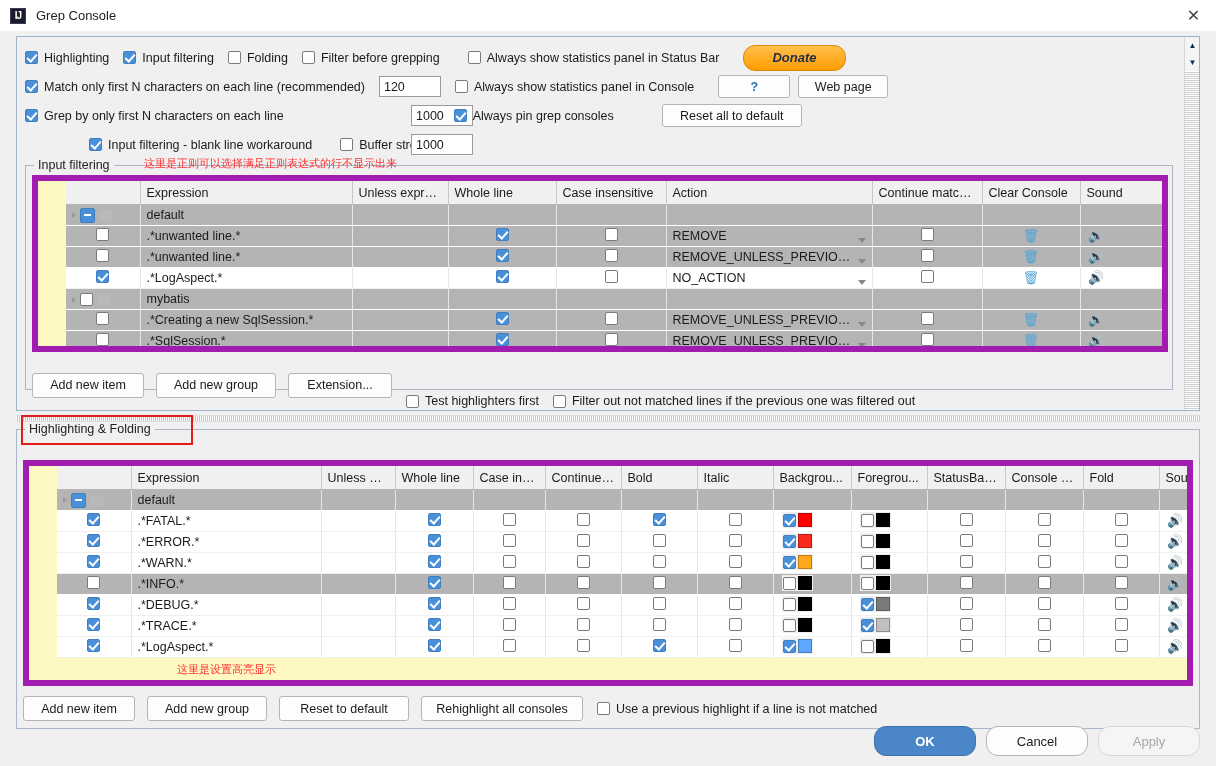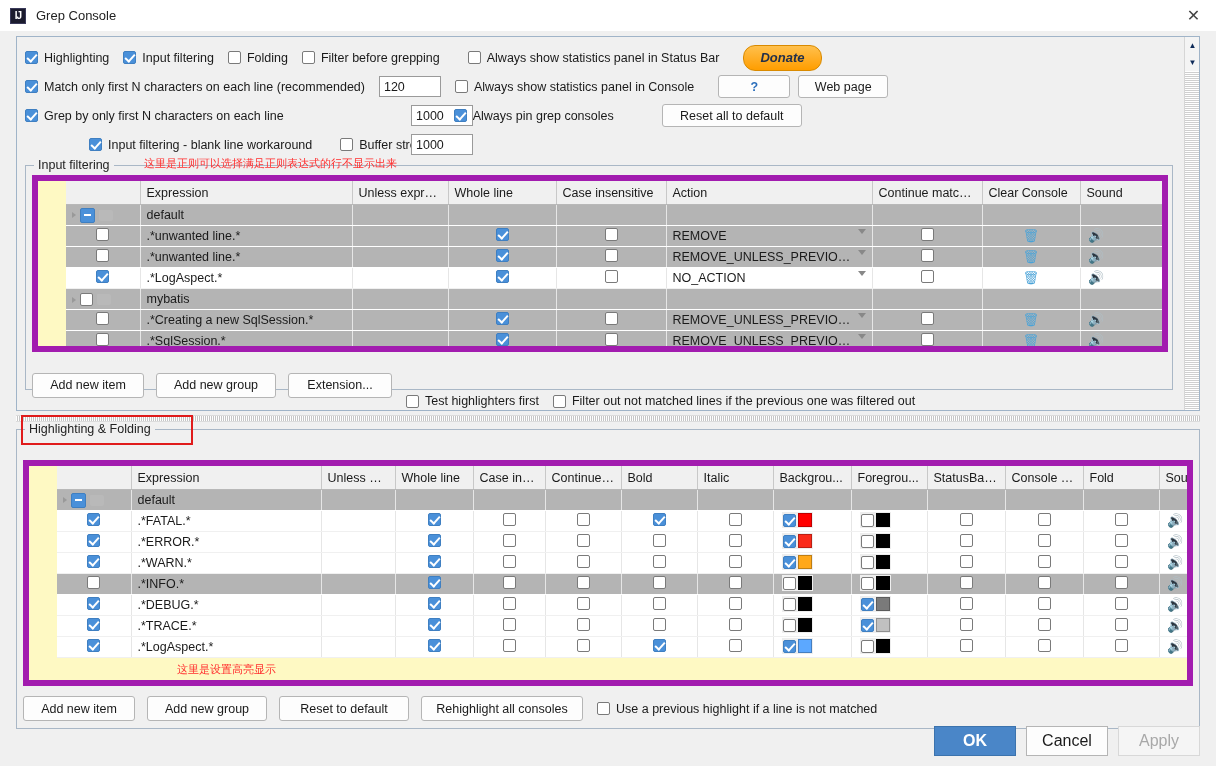--- a/index.html
+++ b/index.html
@@ -34,21 +34,21 @@
       flex:none;border-radius:2px;position:relative;}
   .cb.on{background:#4a90d9;border-color:#3f7fc1;}
   .cb.on:after{content:"";position:absolute;left:3px;top:0px;width:4px;height:8px;border:solid #fff;
       border-width:0 2px 2px 0;transform:rotate(42deg);}
   .cblabel{margin-left:6px;margin-right:14px;white-space:nowrap;font-size:12.5px;}
   .tf{border:1px solid #9a9a9a;background:#fff;height:21px;box-sizing:border-box;padding:0 4px;
       display:flex;align-items:center;font-size:12.5px;}
   .btn{border:1px solid #b5b5b5;background:#fdfdfd;height:23px;box-sizing:border-box;padding:0 12px;
       display:inline-flex;align-items:center;justify-content:center;font-size:12.5px;border-radius:3px;color:#1a1a1a;}
   .donate{background:linear-gradient(#ffc04d,#ff9d00);border:1px solid #d98a00;border-radius:12px;
-      height:24px;padding:0 16px;font-weight:bold;font-style:italic;color:#23304a;font-size:13px;
+      height:24px;padding:0 28px;font-weight:bold;font-style:italic;color:#23304a;font-size:13px;
       display:inline-flex;align-items:center;justify-content:center;}
   
   .grp{position:absolute;border:1px solid #a9b7c6;box-sizing:border-box;background:#f0f0f0;}
   .grp > .legend{position:absolute;top:-8px;left:8px;background:#f0f0f0;padding:0 4px;font-size:12.5px;color:#222;}
   .zh{position:absolute;color:#ff2d2d;font-size:11px;font-family:"DejaVu Sans",sans-serif;white-space:nowrap;}
   .redbox{position:absolute;border:2px solid #e01b1b;box-sizing:border-box;}
   
   .tbl{position:absolute;background:#fef9c3;border:6px solid #a21caf;box-sizing:border-box;overflow:hidden;padding-left:28px;}
   table{border-collapse:collapse;table-layout:fixed;width:100%;font-size:12.5px;}
   thead th{background:#f0f0f0;border-right:1px solid #c8c8c8;border-bottom:1px solid #b8b8b8;
@@ -60,35 +60,35 @@
   tr.white td{background:#ffffff;border-bottom:1px solid #f0f0f0;}
   td.c{text-align:center;padding:0;}
   .cell-cb{margin:0 auto;}
   .exp-ctrl{display:inline-flex;align-items:center;gap:4px;}
   .minus{width:13px;height:13px;background:#4a90d9;border:1px solid #3f7fc1;border-radius:2px;
      display:inline-flex;align-items:center;justify-content:center;position:relative;}
   .minus:after{content:"";width:7px;height:2px;background:#fff;}
   .folder{width:14px;height:11px;background:#b9b9b9;border-radius:1px 2px 2px 2px;display:inline-block;}
   .tri{width:0;height:0;border-left:4px solid #999;border-top:3.5px solid transparent;
      border-bottom:3.5px solid transparent;display:inline-block;}
-  .combo{display:flex;align-items:flex-start;justify-content:space-between;width:100%;}
+  .combo{display:flex;align-items:flex-end;justify-content:space-between;width:100%;}
   .combo .cv{overflow:hidden;text-overflow:ellipsis;white-space:nowrap;}
   .caret{width:0;height:0;border-top:5px solid #888;border-left:4px solid transparent;
      border-right:4px solid transparent;flex:none;margin-left:4px;}
   .trash{color:#4aa3d8;font-size:13px;line-height:1;}
   .speaker{display:inline-block;font-size:13px;color:#111;line-height:1;}
   .swatch{width:14px;height:14px;display:inline-block;vertical-align:middle;border:1px solid rgba(0,0,0,.25);box-sizing:border-box;}
   .swwrap{display:inline-flex;align-items:center;gap:2px;background:#eeeeee;padding:1px;}
   
   .barrow{position:absolute;display:flex;align-items:center;gap:12px;}
   .barrow .btn{height:25px;}
   
   .dlgbtns{position:absolute;right:16px;bottom:10px;display:flex;gap:10px;}
-  .dlgbtn{height:28px;min-width:72px;padding:0 4px;border-radius:0;display:inline-flex;
-     align-items:center;justify-content:center;font-size:16px;border:1px solid #b5b5b5;background:#fdfdfd;}
+  .dlgbtn{height:28px;min-width:72px;padding:0 14px;border-radius:12px;display:inline-flex;
+     align-items:center;justify-content:center;font-size:13px;border:1px solid #b5b5b5;background:#fdfdfd;}
   .dlgbtn.primary{background:#4a86c8;border-color:#3c73ad;color:#fff;font-weight:bold;}
   .dlgbtn.disabled{color:#a8a8a8;background:#f5f5f5;border-color:#d8d8d8;}
   .hsplit{position:absolute;left:16px;width:1184px;height:7px;
      background:repeating-linear-gradient(to right,#ffffff 0 1px,#c6c6c6 1px 2px);
      border-top:1px solid #dcdcdc;border-bottom:1px solid #dcdcdc;box-sizing:border-box;}
 </style>
 </head>
 <body>
 
 <div id="titlebar">

